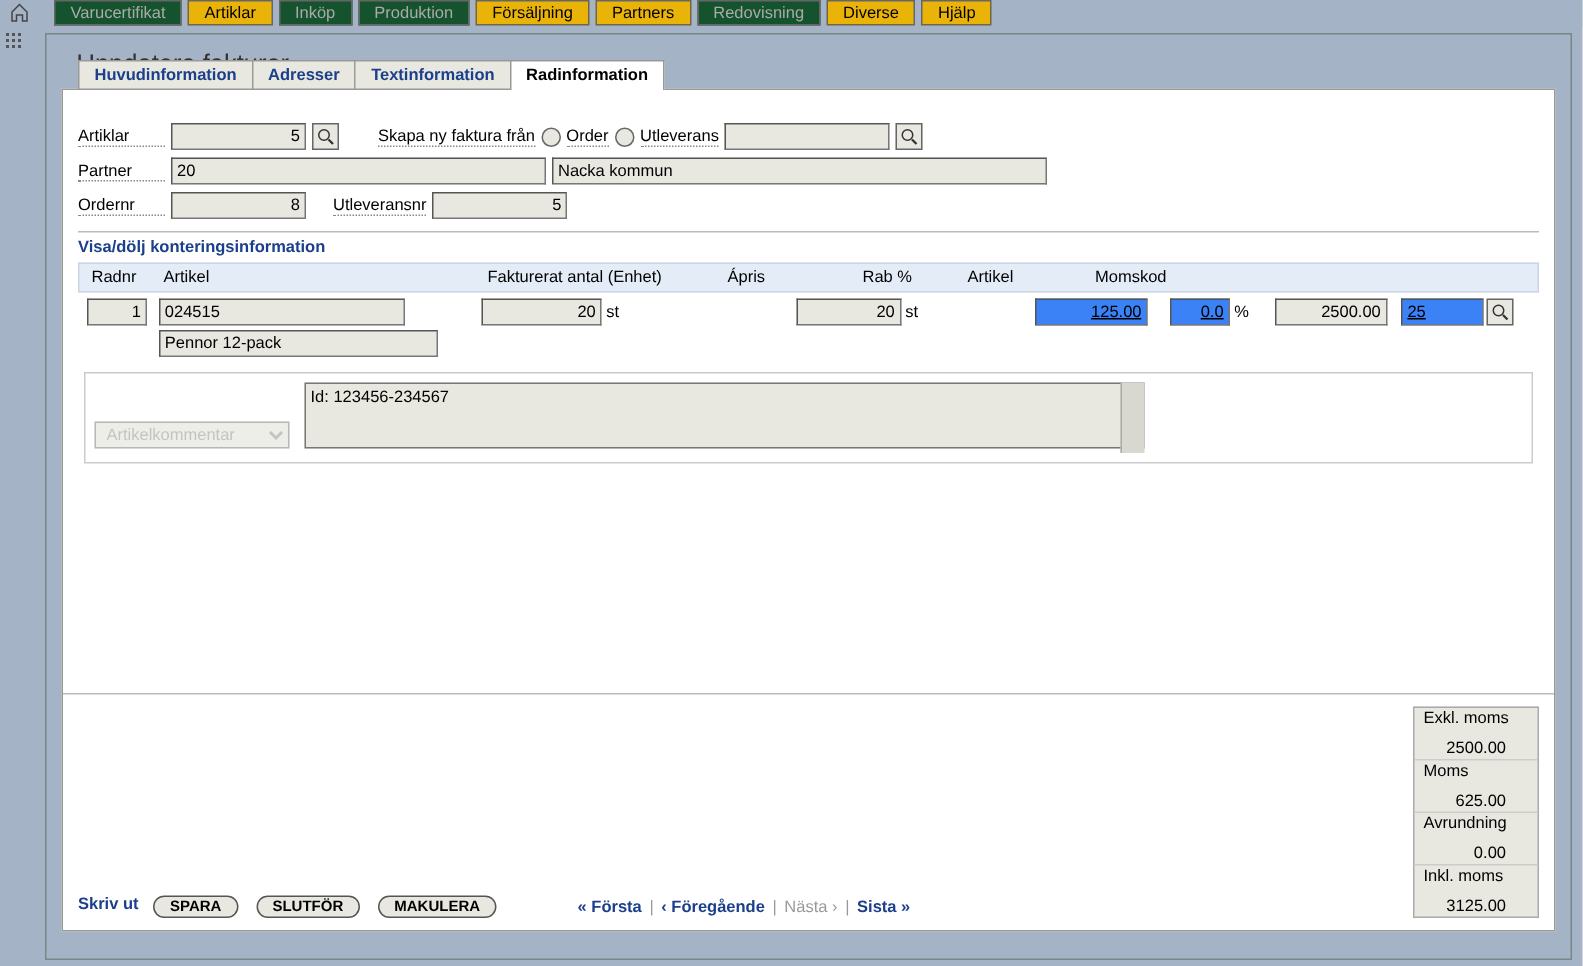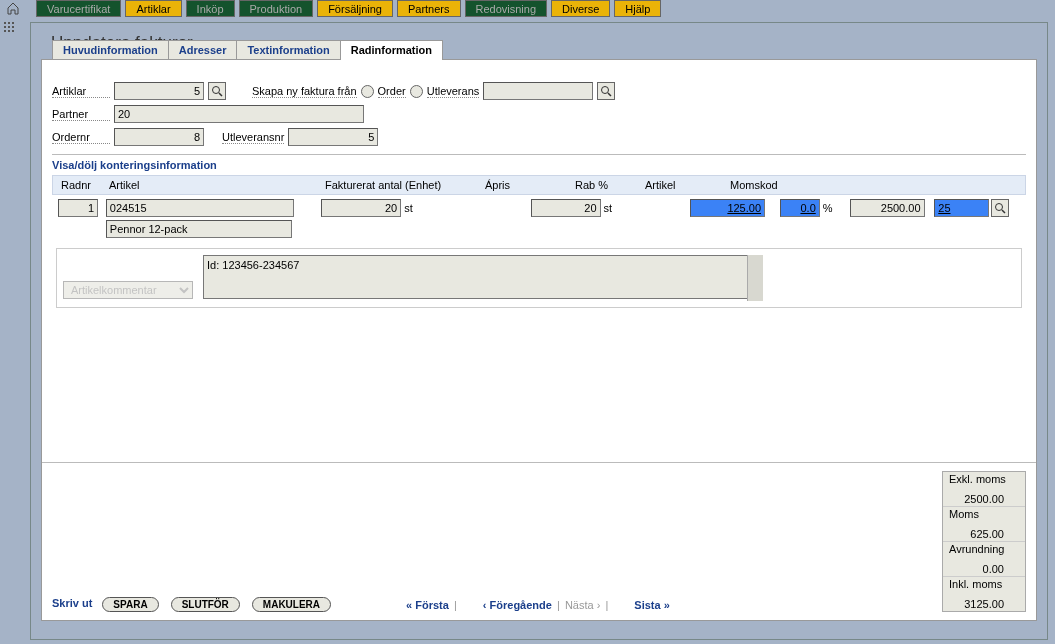--- a/index.html
+++ b/index.html
@@ -210,21 +210,21 @@
   .action-btn {
     background: #e8e8e0;
     border: 1px solid #555;
     border-radius: 8px;
     padding: 1px 10px;
     font-size: 10px;
     font-weight: bold;
     cursor: pointer;
   }
   .nav-links { font-size: 11px; }
-  .nav-links .enabled { color: #1b3f8b; font-weight: bold; cursor: pointer; margin-left: 21px; }
+  .nav-links .enabled { color: #1b3f8b; font-weight: bold; cursor: pointer; }
   .nav-links .disabled { color: #999; }
   .nav-links .sep { color: #999; margin: 0 2px; }
   .totals-box {
     border: 1px solid #aaa;
     background: #e8e8e0;
     font-size: 11px;
   }
   .totals-box .trow { display: flex; padding: 1px 6px; gap: 8px; border-bottom: 1px solid #ccc; flex-direction: column; }
   .totals-box .trow:last-child { border-bottom: none; }
   .totals-box .tlabel { width: 70px; }
@@ -302,20 +302,21 @@
           <svg width="12" height="12" viewBox="0 0 12 12">
               <circle cx="5" cy="5" r="3.5" fill="none" stroke="#333"></circle>
               <line x1="8" y1="8" x2="11" y2="11" stroke="#333" stroke-width="1.5"></line>
             </svg>
         </span>
       </div>
       
       <div class="form-row">
         <span class="lbl dotted-label" style="width:58px">Partner</span>
         <input class="input" style="width: 250px;" value="20">
+        <input class="input" style="width: 330px;" value="Nacka kommun">
       </div>
       
       <div class="form-row">
         <span class="lbl dotted-label" style="width:58px">Ordernr</span>
         <input class="input right" style="width: 90px;" value="8">
         <span style="width:10px"></span>
         <span class="lbl dotted-label">Utleveransnr</span>
         <input class="input right" style="width: 90px;" value="5">
       </div>
 
@@ -332,21 +333,21 @@
         <div style="width:85px">Artikel</div>
         <div style="width:90px">Momskod</div>
       </div>
 
       
       <div class="grid-row">
         <div class="cell" style="width:48px">
           <input class="input right" style="width: 40px;" value="1">
         </div>
         <div class="cell" style="width:216px">
-          <input class="input" style="width: 188px;" value="024515">
+          <input class="input" style="width: 164px;" value="024515">
           <div class="artikel-row2">
             <input class="input" style="width: 186px;" value="Pennor 12-pack">
           </div>
         </div>
         <div class="cell" style="width:210px; display:flex; align-items:center; gap:3px">
           <input class="input right" style="width: 80px;" value="20">
           <span>st</span>
         </div>
         <div class="cell" style="width:160px; display:flex; align-items:center; gap:3px">
           <input class="input right" style="width: 70px;" value="20">

